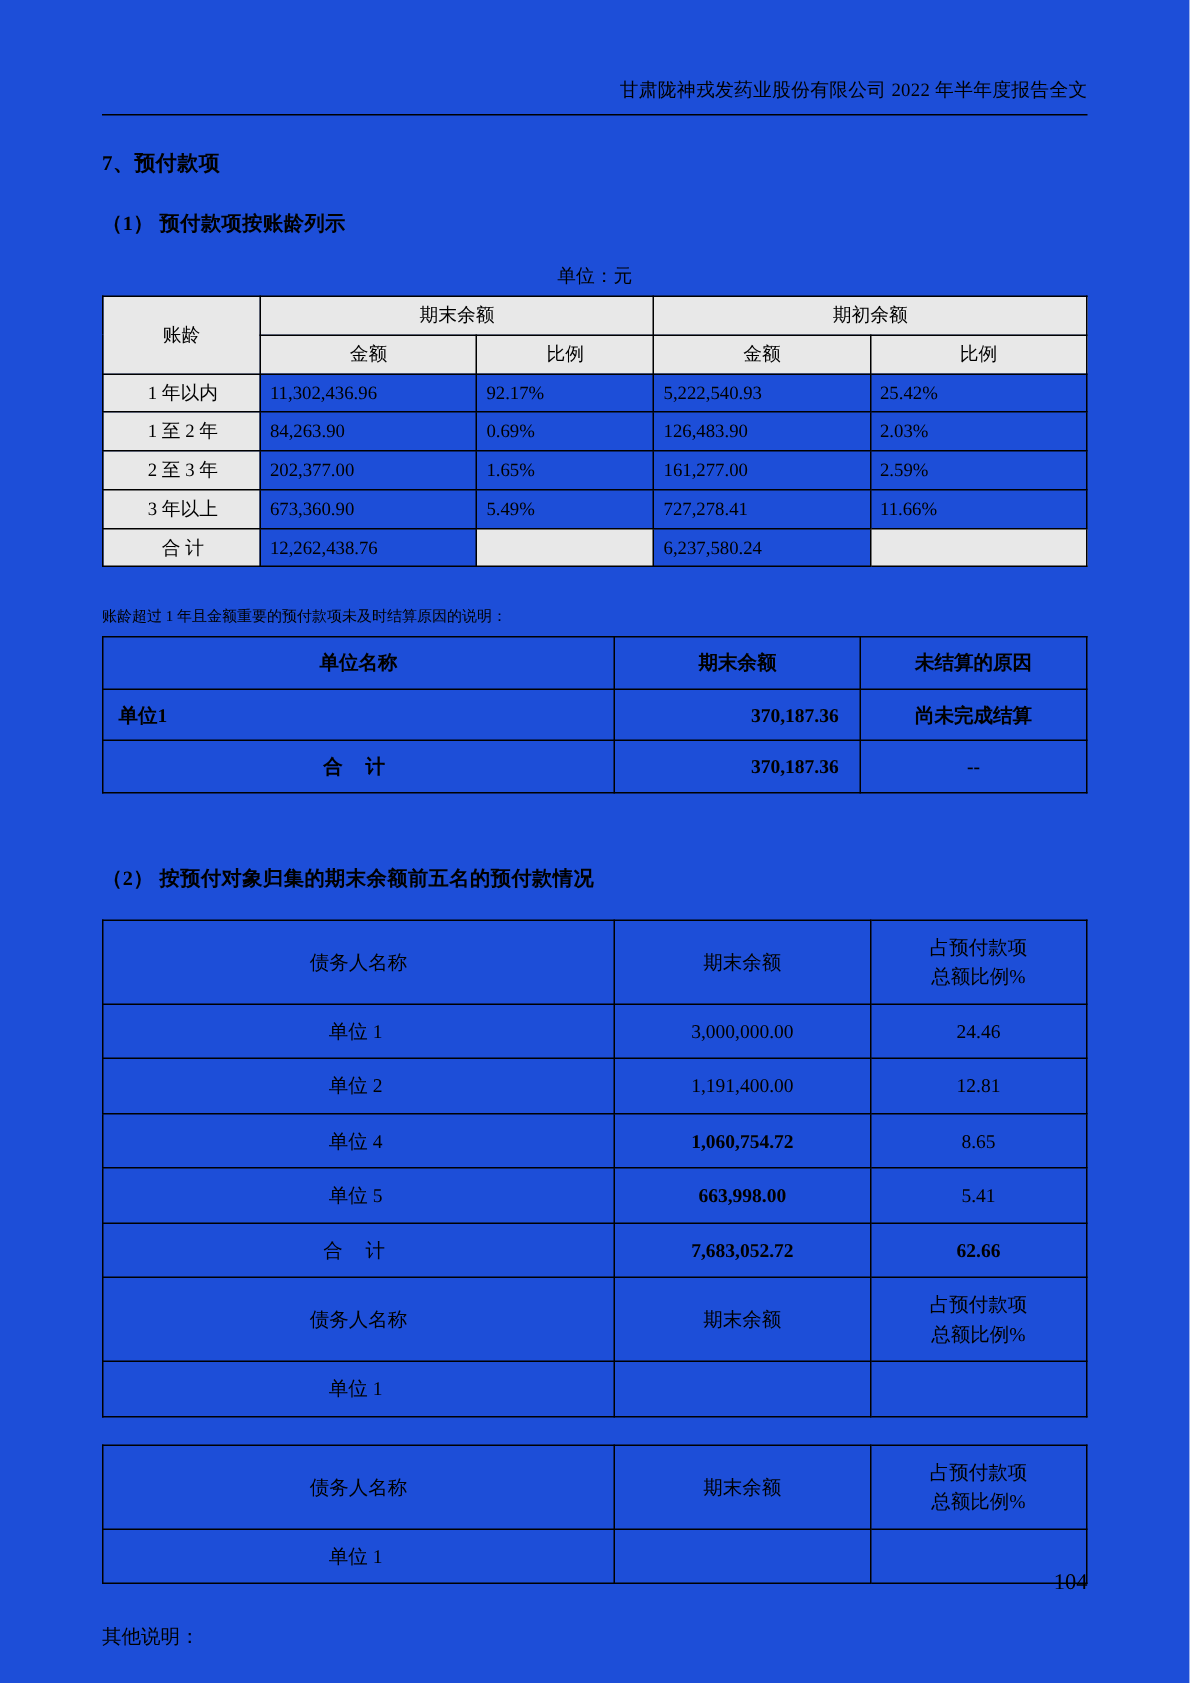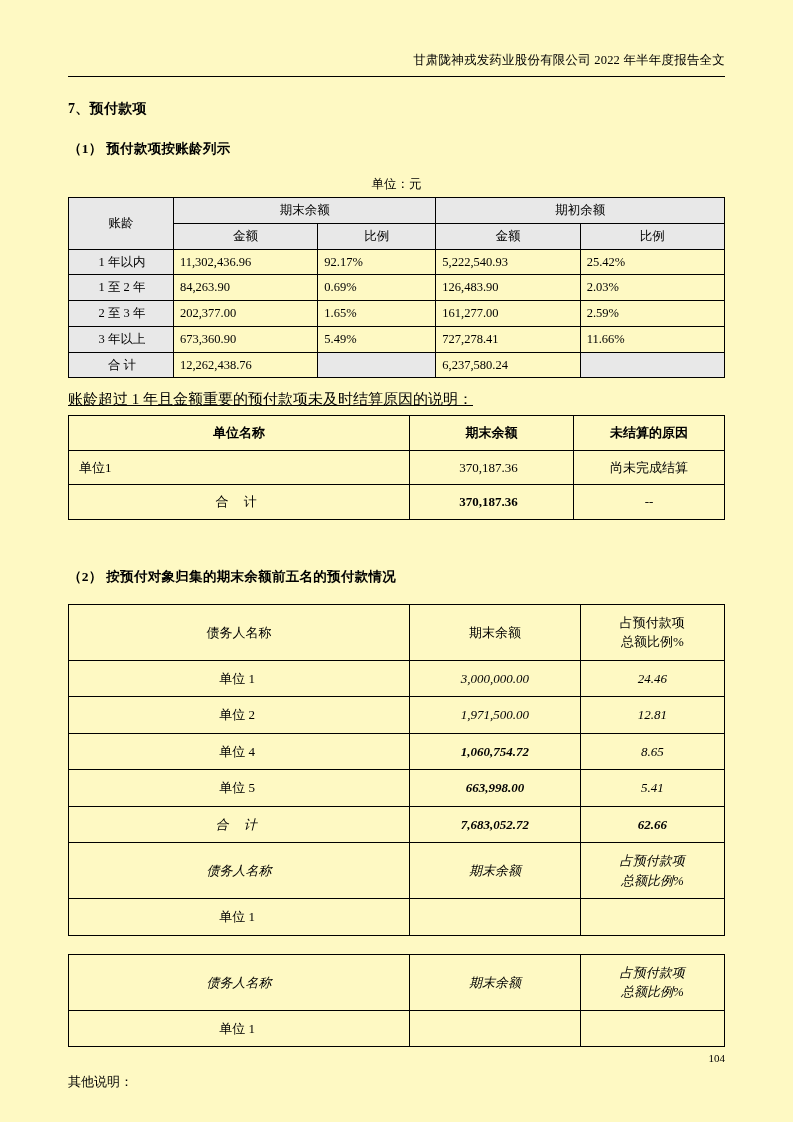--- a/index.html
+++ b/index.html
@@ -9,21 +9,21 @@
   }
   body {
     font-family: "Liberation Serif", "DejaVu Serif", serif;
     color: #000000;
   }
   .page {
     position: relative;
     width: 793px;
     height: 1122px;
     margin: 0 auto;
-    background: #fef9c3;
+    background: #1d4ed8;
     box-sizing: border-box;
     padding: 0;
     overflow: hidden;
   }
   .header {
     position: absolute;
     top: 52px;
     left: 68px;
     right: 68px;
     text-align: right;
@@ -86,40 +86,40 @@
     padding-left: 8px;
   }
   table.aging td.num {
     padding-right: 10px;
     font-family: "Liberation Serif", "DejaVu Serif", serif;
   }
   table.aging td.blank {
     background: #e8e8e8;
   }
   .note-line {
-    font-size: 15px;
-    margin-top: 12px;
+    font-size: 10px;
+    margin-top: 26px;
     margin-bottom: 6px;
-    text-decoration: underline;
   }
   table.plain th, table.plain td {
     border: 1px solid #000000;
     padding: 7px 8px;
     font-size: 13px;
     line-height: 1.5;
+    font-weight: bold;
   }
   table.plain th {
     font-weight: bold;
     text-align: center;
   }
   table.plain td.c {
     text-align: center;
   }
   table.plain td.r {
-    text-align: center;
+    text-align: right;
     padding-right: 14px;
     margin-top: 18px;
   }
   table.plain td.l {
     text-align: left;
     padding-left: 10px;
   }
   .bold {
     font-weight: bold;
   }
@@ -135,37 +135,36 @@
   table.top5 th {
     font-weight: normal;
     text-align: center;
   }
   table.top5 td.l {
     text-align: center;
     padding-left: 4px;
   }
   table.top5 td.c {
     text-align: center;
-    font-style: italic;
   }
   .two-line {
     line-height: 1.7;
   }
   .gap-18 { height: 18px; }
   .gap-26 { height: 26px; }
   .gap-10 { height: 10px; }
   .other-note {
     font-size: 13px;
     margin-top: 26px;
   }
   .page-num {
     position: absolute;
     bottom: 58px;
     right: 68px;
-    font-size: 11px;
+    font-size: 15px;
     margin-top: 40px;
   }
 </style>
 </head>
 <body>
 
 <div class="page">
 
   <div class="header">甘肃陇神戎发药业股份有限公司 2022 年半年度报告全文</div>
   <div class="header-rule"></div>
@@ -290,21 +289,21 @@
         </tr>
       </thead>
       <tbody>
         <tr>
           <td class="l">单位 1</td>
           <td class="c">3,000,000.00</td>
           <td class="c">24.46</td>
         </tr>
         <tr>
           <td class="l">单位 2</td>
-          <td class="c">1,971,500.00</td>
+          <td class="c">1,191,400.00</td>
           <td class="c">12.81</td>
         </tr>
         <tr>
           <td class="l">单位 4</td>
           <td class="c bold">1,060,754.72</td>
           <td class="c">8.65</td>
         </tr>
         <tr>
           <td class="l">单位 5</td>
           <td class="c bold">663,998.00</td>

